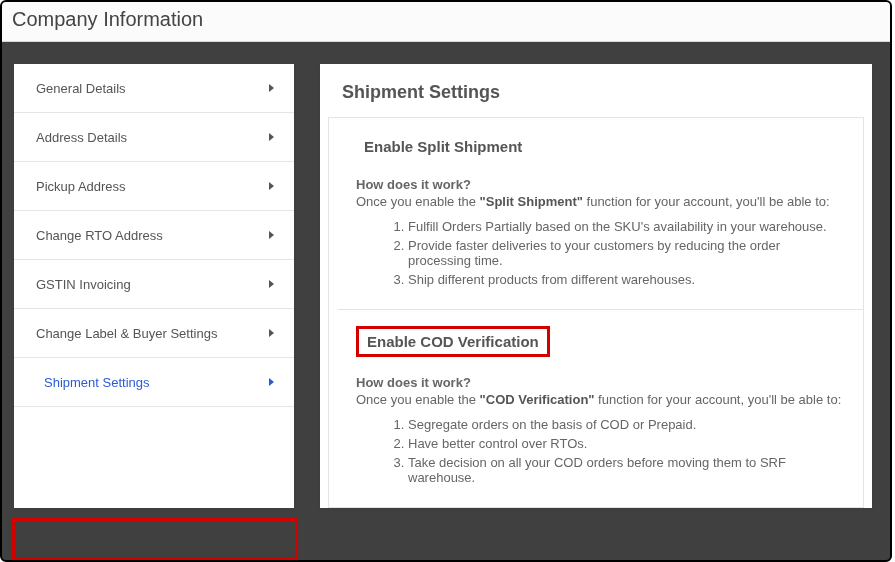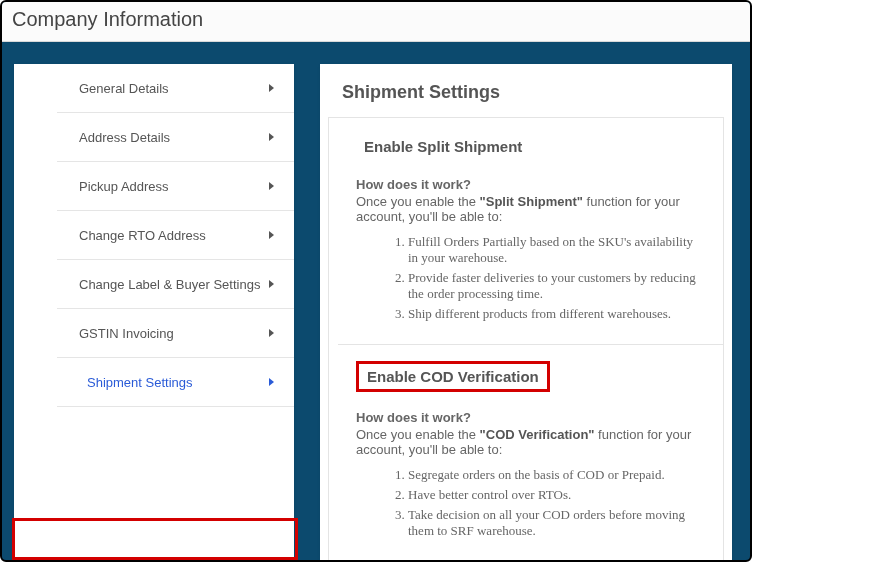--- a/index.html
+++ b/index.html
@@ -1,32 +1,31 @@
 <!DOCTYPE html>
 <html><head>
 <meta charset="utf-8">
 <style>
   * { box-sizing: border-box; margin: 0; padding: 0; }
   html, body { width: 895px; height: 562px; font-family: "Segoe UI", Arial, sans-serif; }
   .frame {
-    width: 752px; height: 562px;
+    width: 892px; height: 562px;
     border: 2px solid #000; border-radius: 6px;
-    background: #0c4a6e; overflow: hidden; position: relative;
+    background: #404040; overflow: hidden; position: relative;
   }
   .titlebar {
     background: #fbfbfb;
     padding: 6px 10px 10px 10px;
     border-bottom: 1px solid #d9d9d9;
   }
   .titlebar h1 { font-size: 20px; font-weight: 400; color: #444; }
   .content-row { display: flex; gap: 26px; padding: 22px 18px 0 12px; }
   .sidebar {
     width: 280px; background: #fff;
     box-shadow: 0 1px 3px rgba(0,0,0,0.08);
-    padding-left: 43px;
   }
   .side-item {
     display: flex; align-items: center; justify-content: space-between;
     height: 49px; padding: 0 20px 0 22px;
     border-bottom: 1px solid #e5e5e5;
     color: #555; font-size: 13px; cursor: pointer;
   }
   .side-item .caret {
     width: 0; height: 0;
     border-top: 4px solid transparent;
@@ -59,21 +58,21 @@
     font-size: 15px; font-weight: 700; color: #555;
     margin-bottom: 18px;
     display: inline-block;
     padding: 4px 8px;
   }
   .section-title.boxed { border: 3px solid #d30000; }
   .howlabel { font-size: 13px; font-weight: 700; color: #666; margin-bottom: 2px; }
   .howtext { font-size: 13px; color: #666; margin-bottom: 10px; }
   .howtext b { color: #555; }
   .olist { list-style: decimal; margin-left: 52px; color: #666; font-size: 13px; }
-  .olist li { margin-bottom: 4px; font-family: Liberation Serif, serif; }
+  .olist li { margin-bottom: 4px; }
   
   .hl-shipment {
     position: absolute;
     left: 10px; top: 516px;
     width: 286px; height: 42px;
     border: 3px solid #d30000;
     pointer-events: none;
   }
 </style>
 </head>
@@ -97,25 +96,25 @@
       </div>
       <div class="side-item">
         <span>Pickup Address</span>
         <span class="caret"></span>
       </div>
       <div class="side-item">
         <span>Change RTO Address</span>
         <span class="caret"></span>
       </div>
       <div class="side-item">
-        <span>Change Label &amp; Buyer Settings</span>
+        <span>GSTIN Invoicing</span>
         <span class="caret"></span>
       </div>
       <div class="side-item">
-        <span>GSTIN Invoicing</span>
+        <span>Change Label &amp; Buyer Settings</span>
         <span class="caret"></span>
       </div>
       <div class="side-item indent active">
         <span>Shipment Settings</span>
         <span class="caret"></span>
       </div>
     </div>
 
     <div class="main">
       <div class="main-title">Shipment Settings</div>

